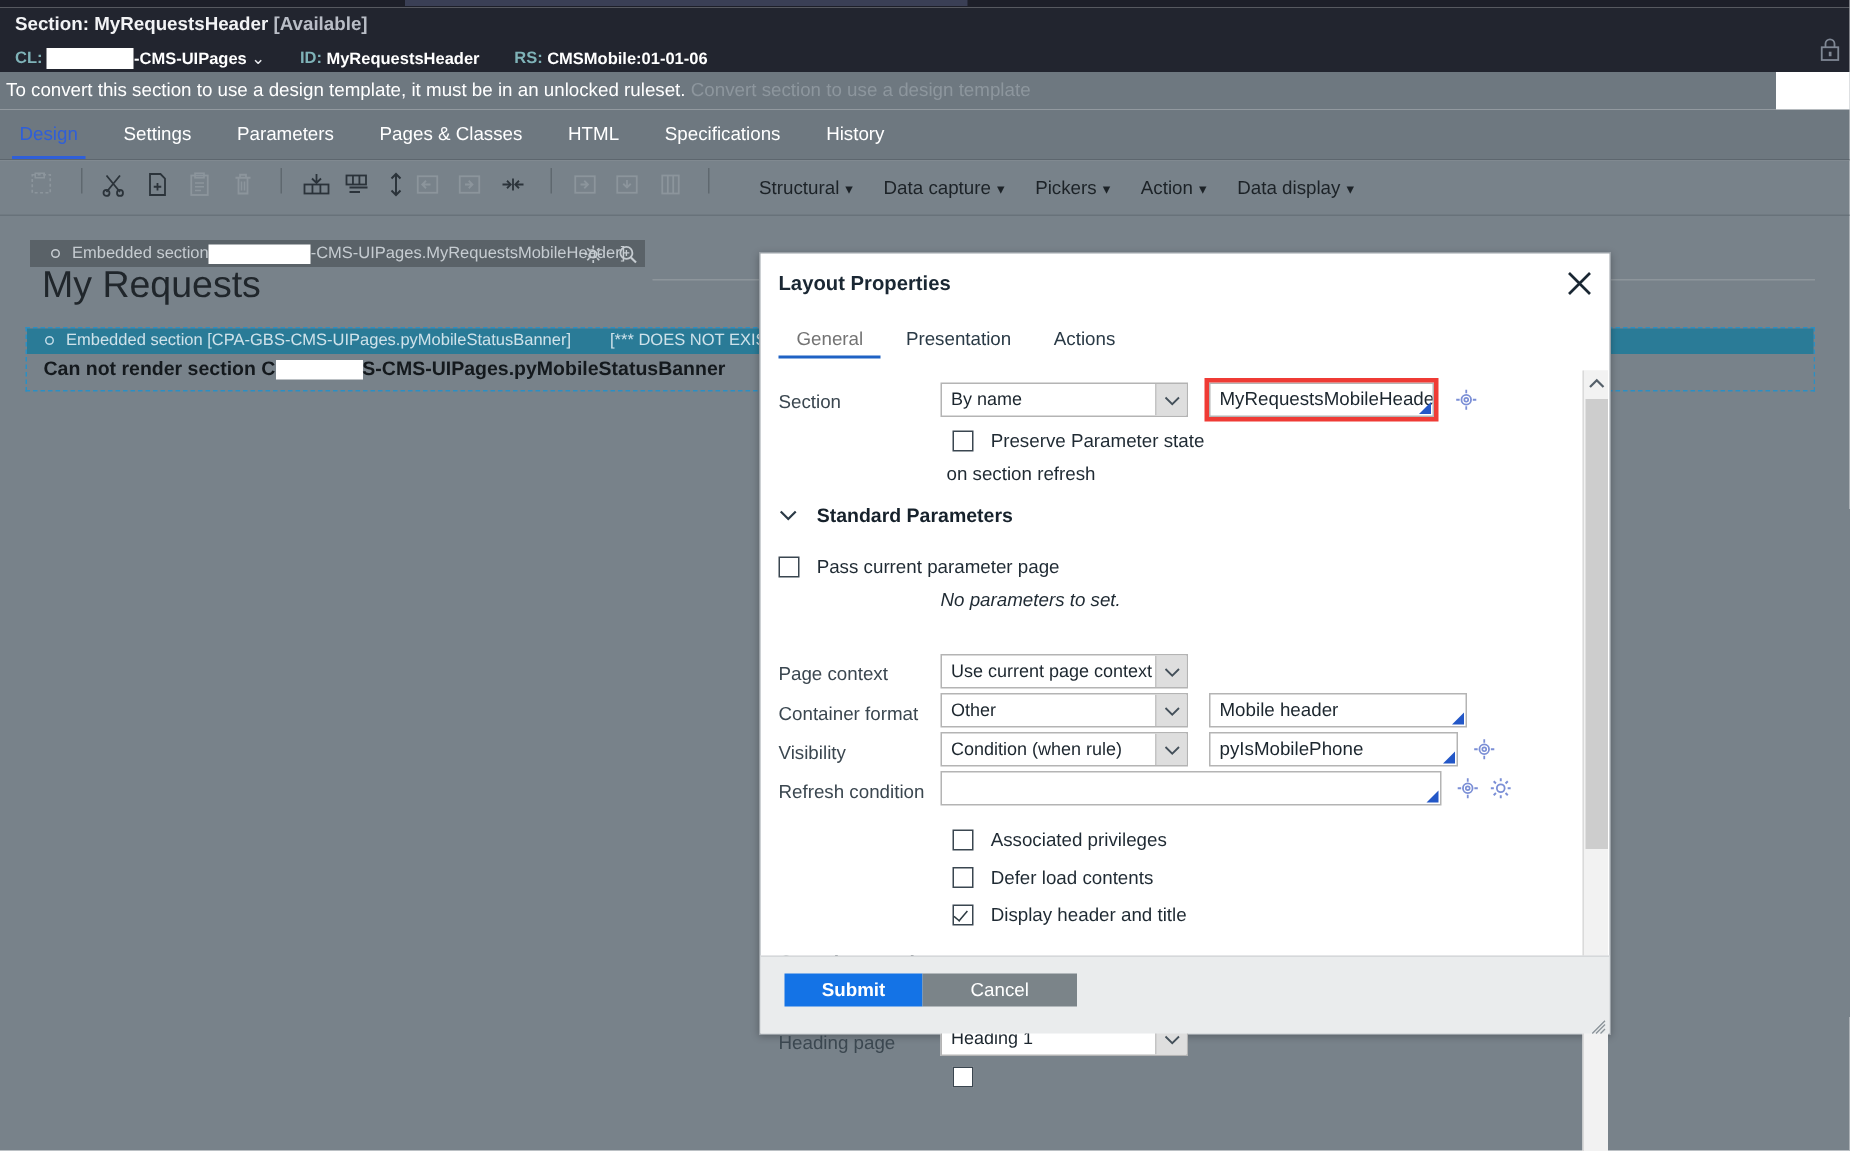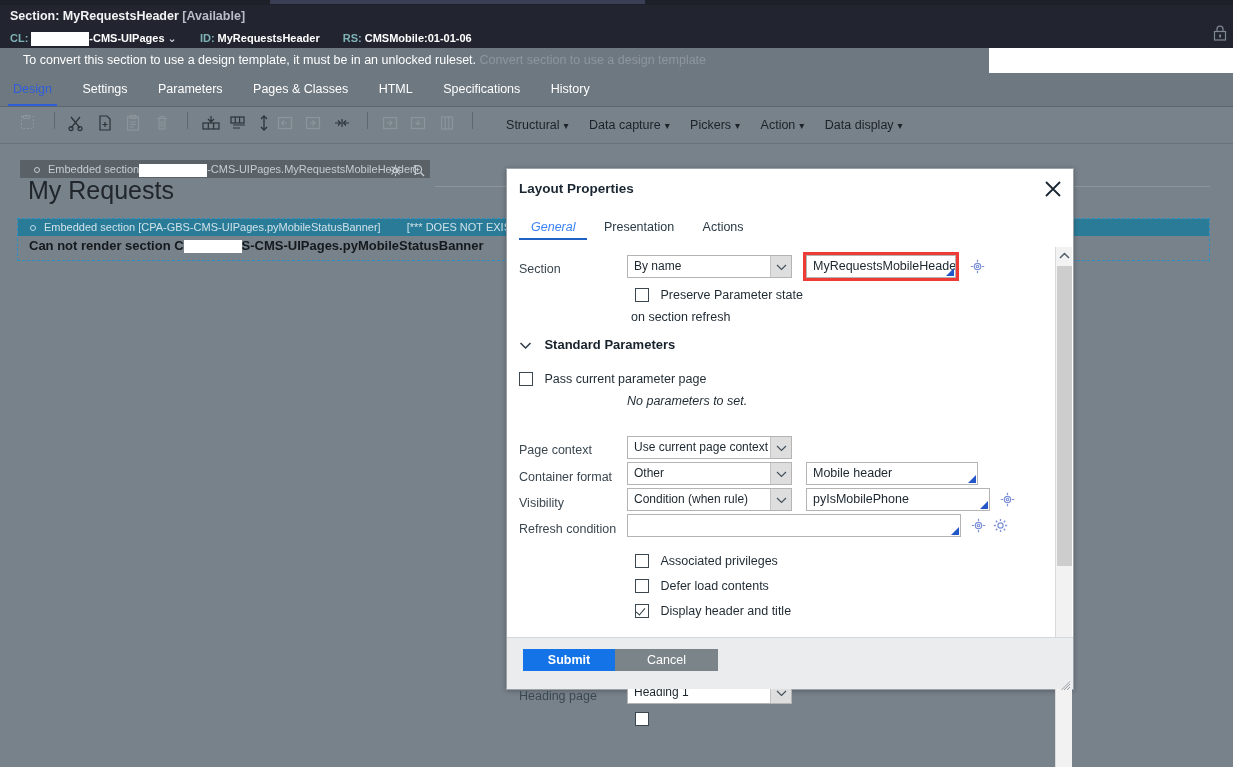--- a/index.html
+++ b/index.html
@@ -40,23 +40,23 @@
   .redact {
     display: inline-block; background: #ffffff; vertical-align: middle;
   }
   #rule-header .redact { width: 58px; height: 14px; margin: 0 0 1px 0; }
   #lock-icon {
     position: absolute; right: 6px; top: 20px; width: 14px; height: 16px;
   }
 
   
   #info-banner {
-    position: absolute; top: 48px; left: 0; width: 989px; height: 25px;
+    position: absolute; top: 48px; left: 0; width: 1184px; height: 25px;
     background: #6e7880; color: #ffffff;
-    font-size: 12.5px; line-height: 25px; padding-left: 23px;
+    font-size: 12.5px; line-height: 25px; padding-left: 4px;
     white-space: nowrap;
   }
   #info-banner .muted { color: #8d969d; }
 
   
   #tab-strip {
     position: absolute; top: 73px; left: 0; width: 1233px; height: 34px;
     background: #6e7880;
     border-bottom: 1px solid #5d666e;
   }
@@ -180,21 +180,21 @@
     cursor: pointer;
   }
   #dialog-tabs {
     position: absolute; left: 12px; top: 48px; width: 520px; height: 26px;
   }
   #dialog-tabs .dtab {
     position: relative; display: inline-block;
     font-size: 12.5px; color: #2a3a46; padding: 0 12px 6px 12px;
     cursor: pointer;
   }
-  #dialog-tabs .dtab.active { color: #3b82f6; font-style: italic; }
+  #dialog-tabs .dtab.active { color: #737373; }
   #dialog-tabs .dtab.active::after {
     content:""; position:absolute; left:0; right:0; bottom:0;
     height: 2px; background: #1f62c4;
   }
 
   #dialog-scroll-area {
     position: absolute; left: 0; top: 78px; width: 566px; height: 562px;
     overflow: hidden;
   }
   #dlg-scrollbar {
@@ -579,21 +579,21 @@
       <span class="sel" style="width:165px;">
         <span>Condition (when rule)</span>
         <span class="arrowbox">
           <svg width="11" height="8" viewBox="0 0 11 8">
               <path d="M1 2 L5.5 6.5 L10 2" stroke="#44505a" stroke-width="1.2" fill="none"></path>
             </svg>
         </span>
       </span>
     </div>
     <div class="frow" style="left:299px; top:241px;">
-      <span class="txtin hasresize" style="width:184px;">
+      <span class="txtin hasresize" style="width:166px;">
         <span>pyIsMobilePhone</span>
       </span>
       <span class="icobtn" style="margin-left:6px;">
         <svg width="15" height="15" viewBox="0 0 15 15">
             <circle cx="7.5" cy="7.5" r="3.2" fill="none" stroke="#7b8fd6" stroke-width="1.2"></circle>
             <circle cx="7.5" cy="7.5" r="1.3" fill="none" stroke="#7b8fd6" stroke-width="1.1"></circle>
             <path d="M7.5 0.8 v2.3 M7.5 11.9 v2.3 M0.8 7.5 h2.3 M11.9 7.5 h2.3" stroke="#7b8fd6" stroke-width="1.2"></path>
           </svg>
       </span>
     </div>

